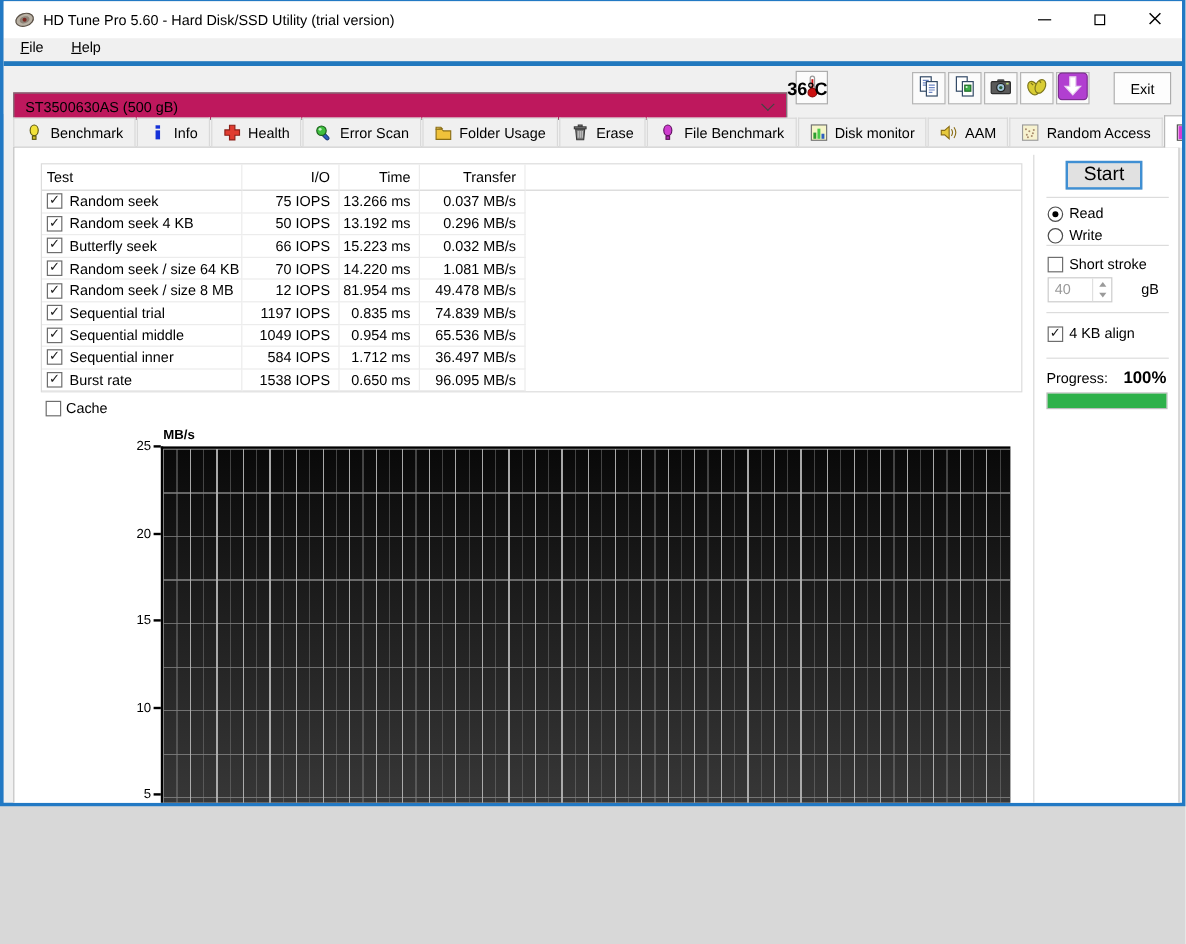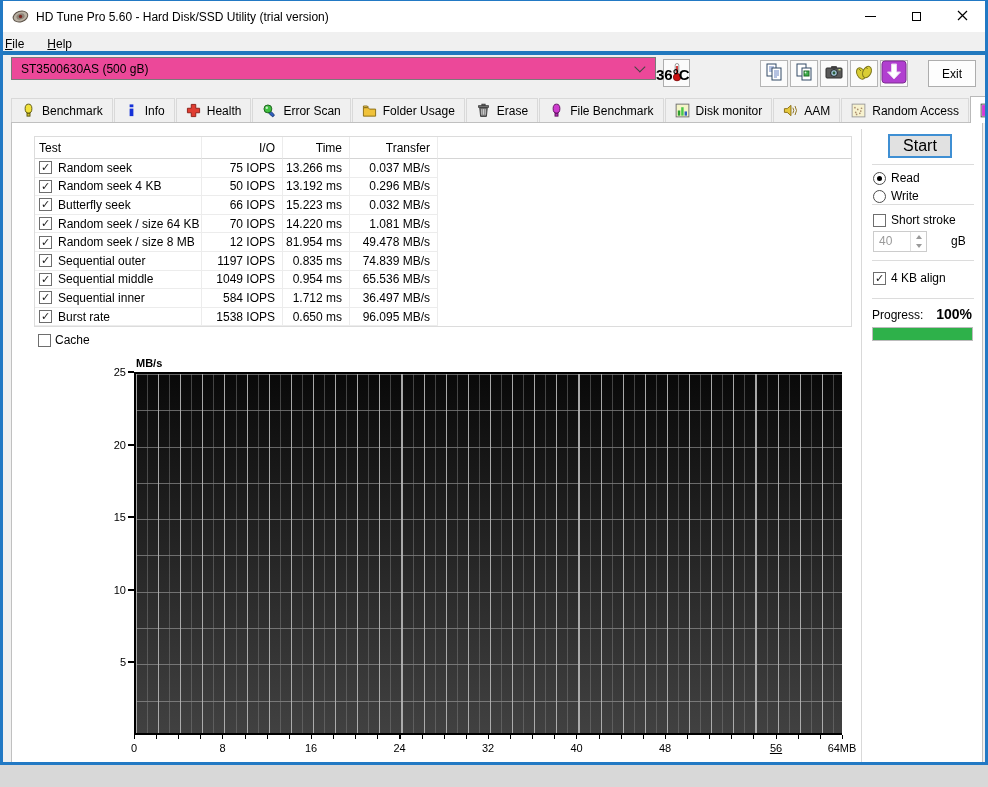--- a/index.html
+++ b/index.html
@@ -1,36 +1,36 @@
 <!DOCTYPE html>
 <html><head>
 <meta charset="utf-8">
 <style>
   html,body { margin:0; padding:0; background:#d8d8d8; }
   * { box-sizing:border-box; }
   #window {
-    position:relative; width:988px; height:765px;
+    position:relative; width:988px; height:672px;
     border:1px solid #2279c4; border-left:3px solid #2279c4; border-right:3px solid #2279c4; border-bottom:3px solid #2279c4;
     background:#f0f0f0; font-family:"Liberation Sans",sans-serif; font-size:12px; color:#000; overflow:hidden;
   }
   
   .titlebar { position:absolute; left:0; top:0; right:0; height:31px; background:#fff; display:flex; align-items:center; }
   .title-icon { margin-left:9px; width:17px; height:17px; flex:none; }
   .title-text { margin-left:7px; font-size:12px; white-space:nowrap; }
   .win-controls { margin-left:auto; display:flex; height:100%; }
   .win-btn { width:46px; height:100%; display:flex; align-items:center; justify-content:center; cursor:default; }
   .glyph-min { width:11px; border-top:1px solid #000; display:block; }
   .glyph-max { width:9px; height:9px; border:1px solid #000; display:block; }
   
-  .menubar { position:absolute; top:31px; left:0; right:0; height:19px; background:#f0f0f0; display:flex; align-items:flex-end; padding-left:0; gap:19px; }
+  .menubar { position:absolute; top:31px; left:0; right:0; height:19px; background:#f0f0f0; display:flex; align-items:flex-start; padding-left:12px; gap:19px; }
   .menu-item { padding:0 2px; }
   .accent-strip { position:absolute; top:50px; left:0; right:0; height:4px; background:#2178be; }
   
   .toolbar { position:absolute; top:54px; left:0; right:0; height:40px; background:#f0f0f0; }
-  .device-select { position:absolute; left:8px; top:2px; width:645px; height:23px; background:#ec4899; border:1px solid #7a7a7a; display:flex; align-items:center; padding:0 9px; }
+  .device-select { position:absolute; left:8px; top:22px; width:645px; height:23px; background:#be185d; border:1px solid #7a7a7a; display:flex; align-items:center; padding:0 9px; }
   .chev { margin-left:auto; width:8px; height:8px; border-left:1px solid #444; border-bottom:1px solid #444; transform:rotate(-45deg) translateY(-3px); }
   .thermo-btn { position:absolute; left:660px; top:4px; width:27px; height:28px; border:1px solid #adadad; background:#fbfbfb; display:flex; align-items:center; justify-content:center; }
   .temp-text { position:absolute; left:653px; top:11px; font-weight:bold; font-size:15px; }
   #toolbar-buttons { position:absolute; left:757px; top:5px; display:flex; gap:2px; }
   .tb-btn { width:28px; height:27px; border:1px solid #b5b5b5; background:#fbfbfb; display:flex; align-items:center; justify-content:center; padding:0; }
   .exit-btn { position:absolute; left:925px; top:5px; width:48px; height:27px; border:1px solid #adadad; background:#fdfdfd; font-family:"Liberation Sans",sans-serif; font-size:12px; }
   
   .tabbar { position:absolute; top:94px; left:8px; right:8px; height:27px; display:flex; align-items:flex-end; z-index:3; }
   .tab { height:24px; display:flex; align-items:center; gap:6px; padding:0 9px; border:1px solid #d9d9d9; border-bottom:none; background:#f0f0f0; margin-right:1px; white-space:nowrap; position:relative; }
   .tab.active { height:27px; background:#fff; border-color:#b9b9b9; z-index:4; margin-bottom:-1px; }
@@ -331,21 +331,21 @@
         <div class="td num">1.081 MB/s</div>
         <div class="td name">
           <span class="cb">✓</span>
           <span>Random seek / size 8 MB</span>
         </div>
         <div class="td num">12 IOPS</div>
         <div class="td num">81.954 ms</div>
         <div class="td num">49.478 MB/s</div>
         <div class="td name">
           <span class="cb">✓</span>
-          <span>Sequential outer</span>
+          <span>Sequential trial</span>
         </div>
         <div class="td num">1197 IOPS</div>
         <div class="td num">0.835 ms</div>
         <div class="td num">74.839 MB/s</div>
         <div class="td name">
           <span class="cb">✓</span>
           <span>Sequential middle</span>
         </div>
         <div class="td num">1049 IOPS</div>
         <div class="td num">0.954 ms</div>

